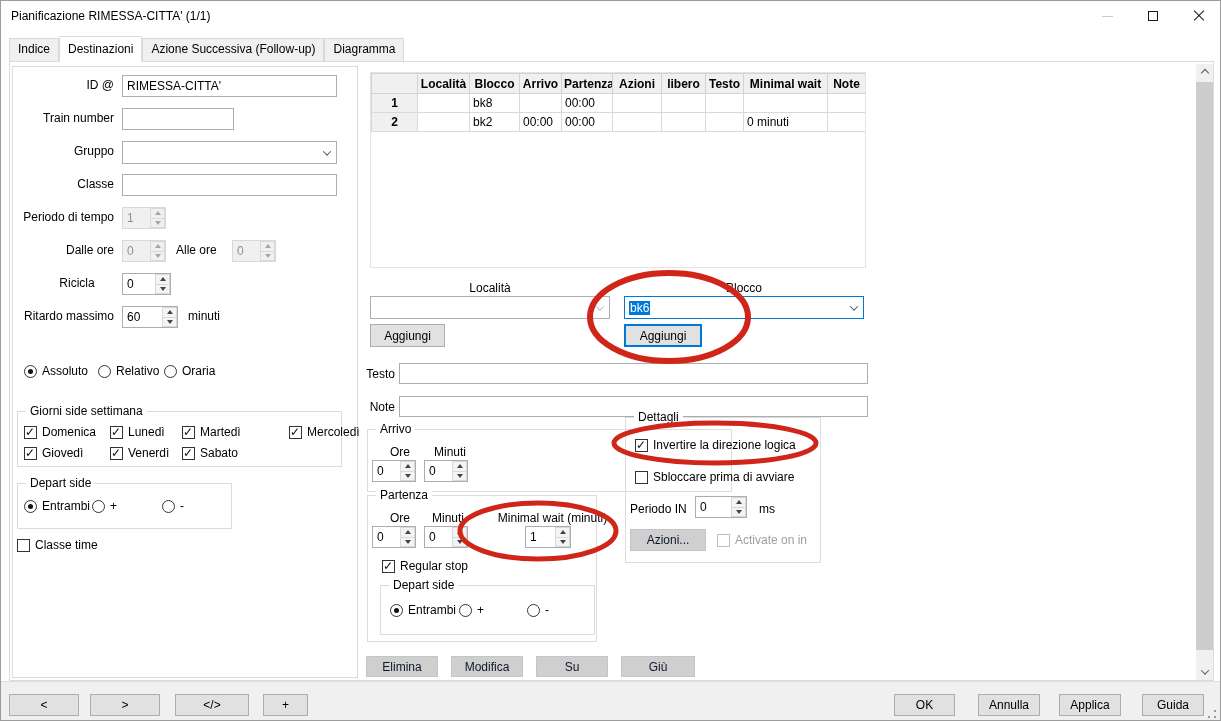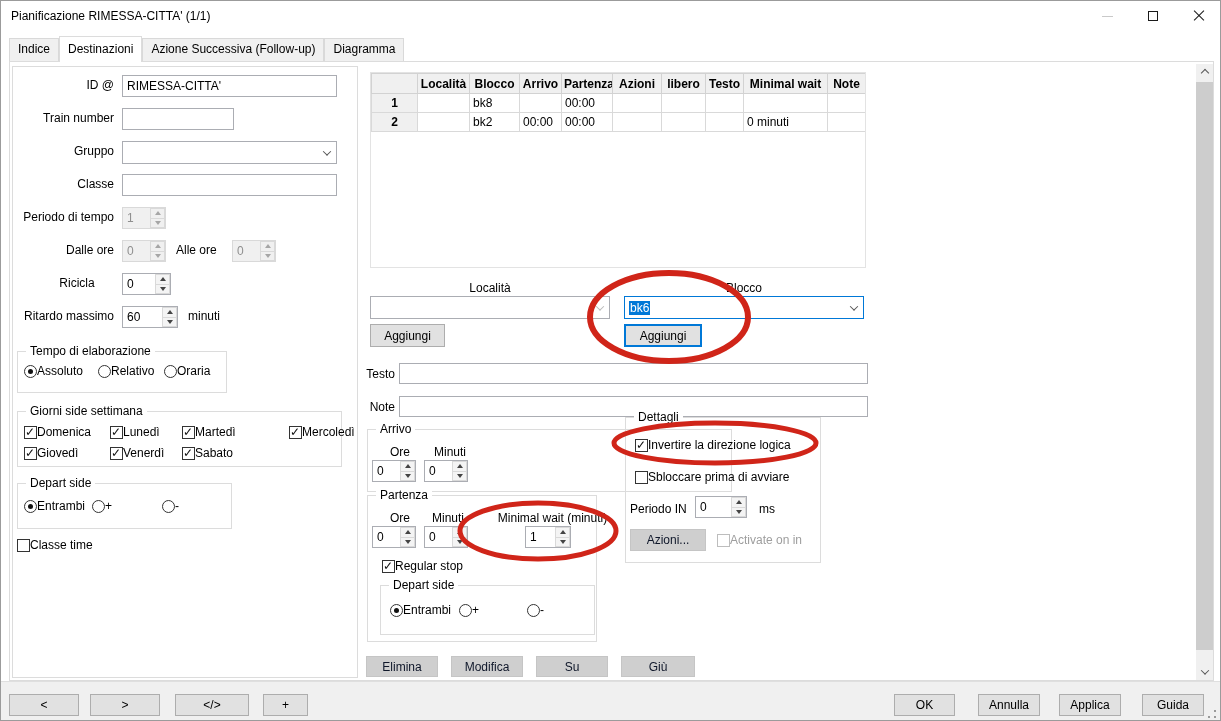--- a/index.html
+++ b/index.html
@@ -54,21 +54,21 @@
   .tri-up { width:0; height:0; border-left:3px solid transparent; border-right:3px solid transparent; border-bottom:4px solid #444; }
   .tri-down { width:0; height:0; border-left:3px solid transparent; border-right:3px solid transparent; border-top:4px solid #444; }
   .spin.disabled { background:#f0f0f0; border-color:#d9d9d9; }
   .spin.disabled .spin-val { color:#8f8f8f; }
   .spin.disabled .spin-btn { background:#f0f0f0; }
   .spin.disabled .tri-up { border-bottom-color:#a6a6a6; }
   .spin.disabled .tri-down { border-top-color:#a6a6a6; }
 
   
   .ctl { position:absolute; display:flex; align-items:center; white-space:nowrap; }
-  .ctl .txt { }
+  .ctl .txt { margin-left:5px; }
   .cb { width:13px; height:13px; background:#fff; border:1px solid #333; flex:none; position:relative; }
   .cb.checked::after { content:"✓"; position:absolute; left:0px; top:-2px; font-size:12px; color:#111; }
   .cb.disabled { border-color:#bdbdbd; }
   .radio { width:13px; height:13px; border:1px solid #333; border-radius:50%; background:#fff; flex:none; position:relative; }
   .radio.selected::after { content:""; position:absolute; left:3px; top:3px; width:5px; height:5px; border-radius:50%; background:#111; }
   .dis-txt { color:#9e9e9e; }
 
   
   .btn { position:absolute; background:#e1e1e1; border:1px solid #adadad; font-family:"Liberation Sans",sans-serif; font-size:12px; color:#000; display:flex; align-items:center; justify-content:center; white-space:nowrap; }
   .btn.focused { border:2px solid var(--accent,#0078d7); }
@@ -201,23 +201,20 @@
           <span class="spin-btn">
             <span class="tri-up"></span>
           </span>
           <span class="spin-btn">
             <span class="tri-down"></span>
           </span>
         </span>
     </div>
     <span class="lbl" style="left:178px; top:247px;">minuti</span>
 
-    <div class="groupbox" style="left:7px; top:289px; width:210px; height:42px;">
-      <span class="cap">Tempo di elaborazione</span>
-    </div>
     <div class="ctl" style="left:14px; top:302px;">
       <span class="radio selected"></span>
         <span class="txt">Assoluto</span>
     </div>
     <div class="ctl" style="left:88px; top:302px;">
       <span class="radio"></span>
         <span class="txt">Relativo</span>
     </div>
     <div class="ctl" style="left:154px; top:302px;">
       <span class="radio"></span>

